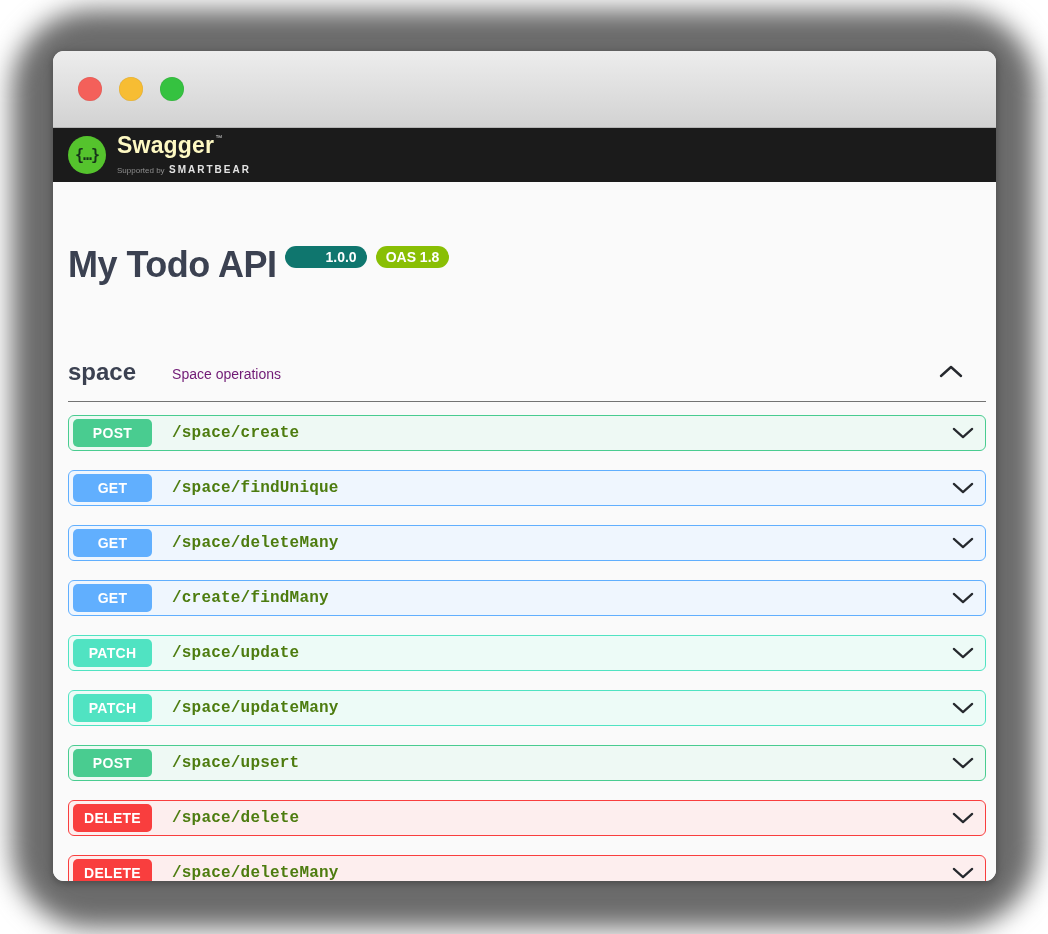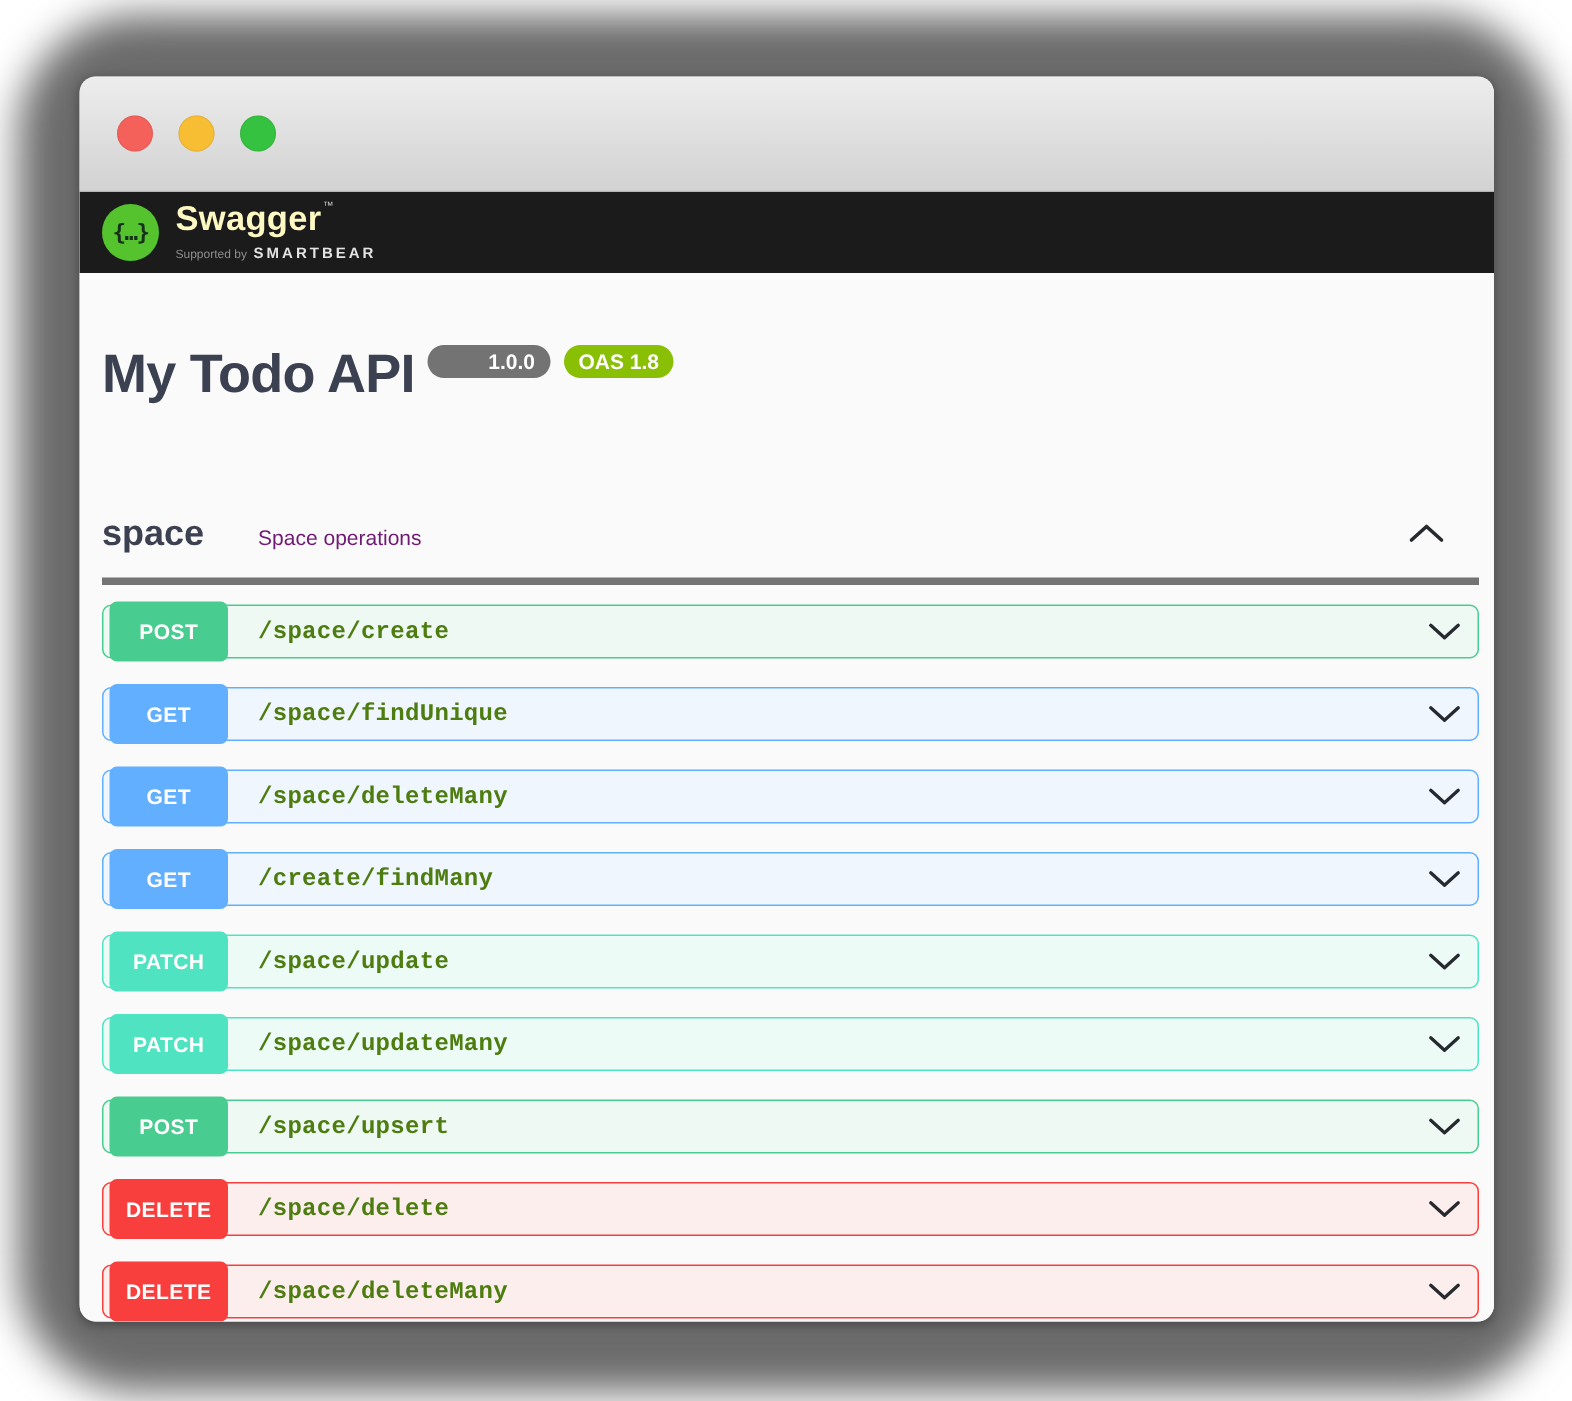--- a/index.html
+++ b/index.html
@@ -48,48 +48,48 @@
   .brand-col { display: flex; flex-direction: column; line-height: 1; }
   .brand { color: #fef9c3; font-size: 23px; font-weight: 600; letter-spacing: 0.2px; }
   .tm { color: #cfcfcf; font-size: 7px; vertical-align: top; margin-left: 1px; }
   .supported { margin-top: 3px; white-space: nowrap; }
   .sup-prefix { color: #8e8e8e; font-size: 8px; }
   .sup-brand { color: #e3e3e3; font-size: 10px; font-weight: bold; letter-spacing: 2px; }
 
   
   .content { flex: 1; background: #fafafa; padding: 0 10px 0 15px; }
 
-  .title-row { margin-top: 48px; display: flex; align-items: flex-start; text-align: right; }
+  .title-row { margin-top: 64px; display: flex; align-items: flex-start; text-align: right; }
   .title-row h1 { font-size: 36px; font-weight: bold; color: #3b4151; line-height: 1.05; letter-spacing: -0.5px; }
   .pill {
     color: #ffffff; font-size: 14px; font-weight: bold;
     border-radius: 50px; padding: 3px 10px; margin-left: 9px; margin-top: 0;
     line-height: 16px; display: inline-block;
   }
 
   .section-header {
     margin-top: 74px; display: flex; align-items: center;
-    padding-bottom: 15px; border-bottom: 5px solid #737373;
+    padding-bottom: 15px; border-bottom: 1px solid #737373;
     cursor: pointer;
   }
   .section-header h3 { font-size: 24px; font-weight: bold; color: #3b4151; }
   .section-desc { margin-left: 36px; font-size: 14px; color: #701a75; padding-top: 4px; }
   .spacer { flex: 1; }
   .chev { flex: 0 0 auto; }
   .chev polyline { fill: none; stroke: #26292e; stroke-width: 2.4; stroke-linecap: round; stroke-linejoin: round; }
   .section-header .chev { margin-right: 23px; }
 
   .op-list { margin-top: 13px; }
   .opblock {
     height: 36px; margin-bottom: 19px; border: 1px solid; border-radius: 6px;
     display: flex; align-items: center; padding: 0 11px 0 4px;
     cursor: pointer;
   }
   .method {
-    flex: 0 0 79px; height: 40px; border-radius: 5px;
+    flex: 0 0 79px; height: 28px; border-radius: 5px;
     color: #ffffff; font-size: 14px; font-weight: bold;
     display: flex; align-items: center; justify-content: center;
     letter-spacing: 0.3px;
   }
   .path {
     margin-left: 20px; font-family: "Liberation Mono", "DejaVu Sans Mono", monospace;
     font-size: 16px; font-weight: bold; color: #4d7c0f; letter-spacing: 0.2px;
   }
 </style>
 </head>
@@ -120,21 +120,21 @@
             <span class="sup-brand">SMARTBEAR</span>
           </div>
         </div>
       </div>
     </div>
 
     <div class="content">
 
       <div class="title-row">
         <h1>My Todo API</h1>
-        <span class="pill" style="background: #737373; padding-left: 40px;">1.0.0</span>
+        <span class="pill" style="background: #0f766e; padding-left: 40px;">1.0.0</span>
         <span class="pill" style="background: rgb(137, 191, 4);">OAS 1.8</span>
       </div>
 
       <div class="section-header">
         <h3>space</h3>
         <span class="section-desc">Space operations</span>
         <span class="spacer"></span>
         <svg class="chev" width="24" height="13" viewBox="0 0 24 13">
           <polyline points="2,11 12,2 22,11"></polyline>
         </svg>

